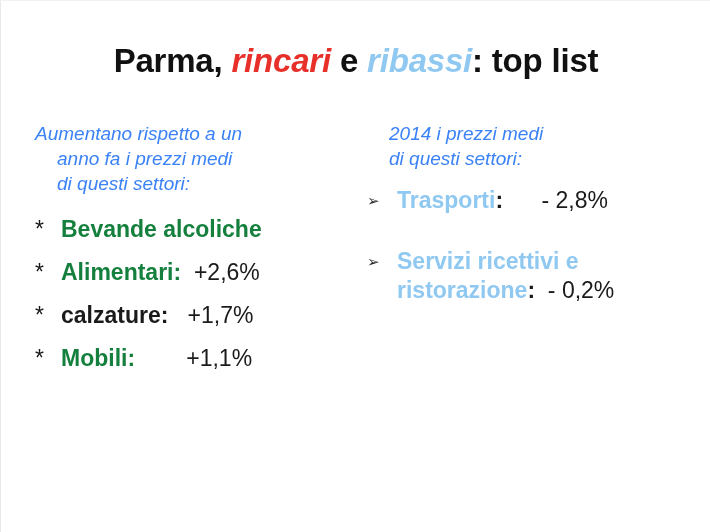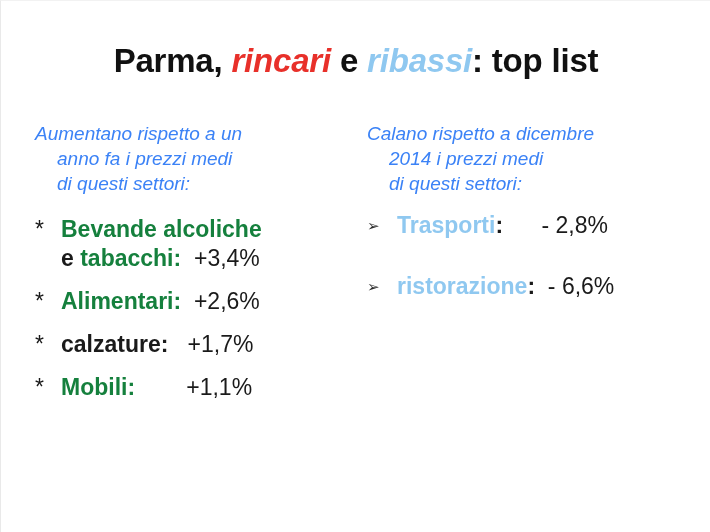--- a/index.html
+++ b/index.html
@@ -116,21 +116,20 @@
       <span class="l2">anno fa i prezzi medi</span>
       <span class="l3">di questi settori:</span>
     </div>
 
     <div class="items">
 
       <div class="item">
         <span class="marker">*</span>
         <span class="body">
           <span class="line"><span class="red">Bevande alcoliche</span></span>
-          <span class="line"><span class="blk-b">e </span><span class="red">tabacchi</span><span class="red">:</span><span class="val">  +3,4%</span></span>
         </span>
       </div>
 
       <div class="item">
         <span class="marker">*</span>
         <span class="body">
           <span class="line"><span class="red">Alimentari</span><span class="red">:</span><span class="val">  +2,6%</span></span>
         </span>
       </div>
 
@@ -147,37 +146,37 @@
           <span class="line"><span class="red">Mobili</span><span class="red">:</span><span class="val">        +1,1%</span></span>
         </span>
       </div>
 
     </div>
   </div>
 
   <div class="col col-right">
 
     <div class="intro">
-      <span class="l1">Calano rispetto a dicembre</span>
       <span class="l2">2014 i prezzi medi</span>
       <span class="l3">di questi settori:</span>
     </div>
 
     <div class="items">
 
       <div class="item">
         <span class="marker arrow">➢</span>
         <span class="body">
           <span class="line"><span class="blue">Trasporti</span><span class="blk-b">:</span><span class="val">      - 2,8%</span></span>
         </span>
       </div>
 
       <div class="item">
         <span class="marker arrow">➢</span>
         <span class="body">
-          <span class="line"><span class="blue">ristorazione</span><span class="blk-b">:</span><span class="val">  - 6,6%</span></span>
+          <span class="line"><span class="blue">Servizi ricettivi e</span></span>
+          <span class="line"><span class="blue">ristorazione</span><span class="blk-b">:</span><span class="val">  - 0,2%</span></span>
         </span>
       </div>
 
     </div>
   </div>
 
 </div>
 
 </body></html>

